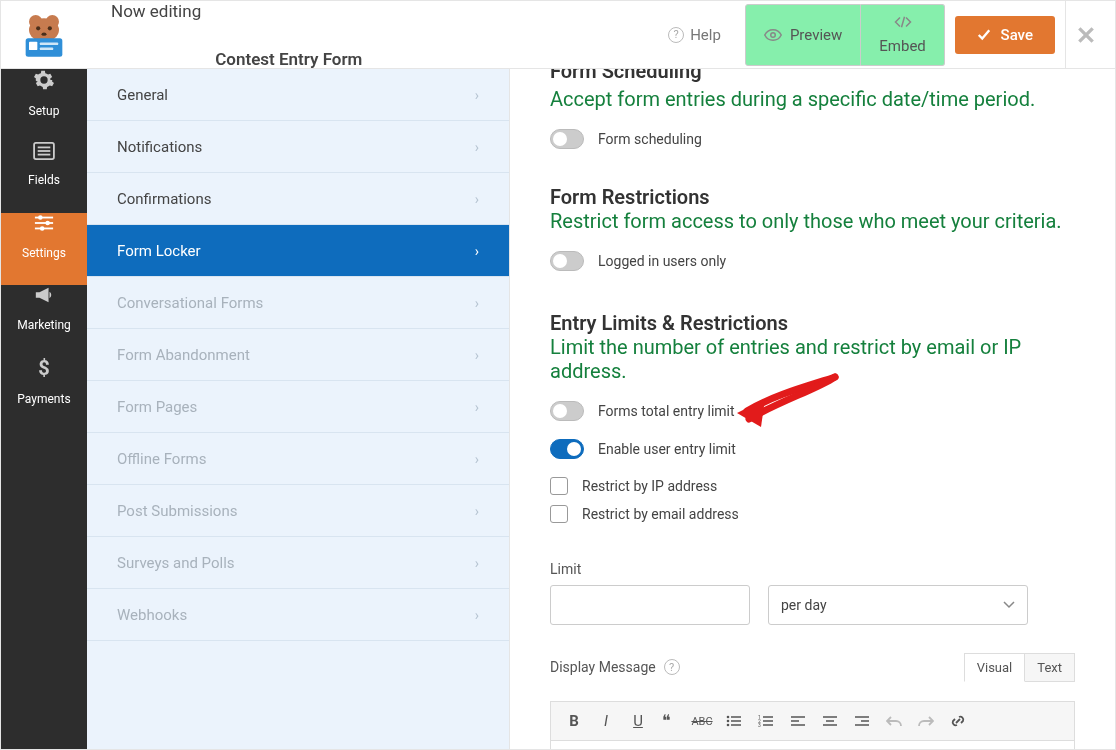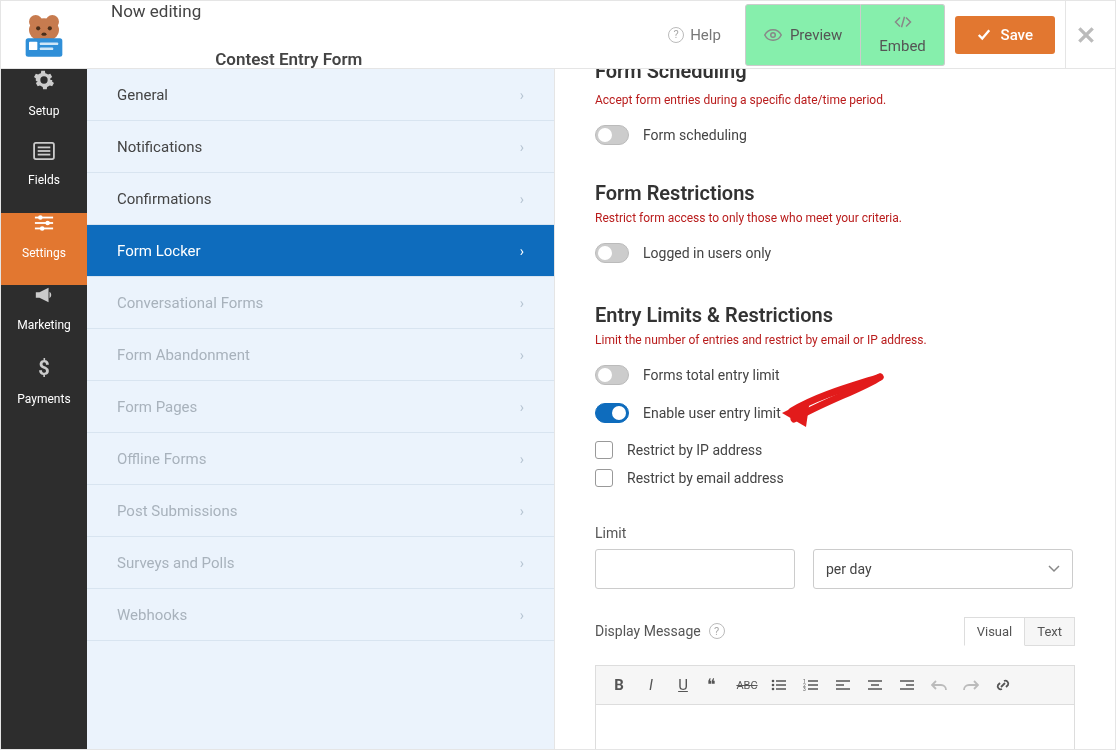--- a/index.html
+++ b/index.html
@@ -22,32 +22,32 @@
   
   .body-area { display:flex; height: calc(750px - 70px); }
   
   .nav-rail { width: 86px; background: #2d2d2d; display:flex; flex-direction:column; }
   .rail-item { height: 72px; display:flex; flex-direction:column; align-items:center; justify-content:flex-start; gap:8px; color:#fff; font-size:12px; cursor:pointer;}
   .rail-item.active { background:#e27730; }
   .rail-icon { font-size:20px; color:#ccc;}
   .rail-item.active .rail-icon{ color:#fff;}
   .rail-item span.lbl{ color:#fff;}
   
-  .subnav { width: 468px; background: #ebf3fc; border-right:1px solid #e5e5e5; overflow-y:auto;}
+  .subnav { width: 423px; background: #ebf3fc; border-right:1px solid #e5e5e5; overflow-y:auto;}
   .subnav-item { height: 52px; display:flex; align-items:center; justify-content:space-between; padding: 0 30px; border-bottom:1px solid #d8e4f0; color:#444; font-size:15px; cursor:pointer;}
   .subnav-item .chev { color:#b5c3d1; font-size:14px;}
   .subnav-item.active { background:#0e6cbd; color:#fff;}
   .subnav-item.active .chev { color:#fff;}
   .subnav-item.muted { color:#a8b2bc; }
   
   .content { flex:1; padding: 0 40px 30px 40px; overflow:hidden; position:relative;}
   .content-inner { margin-top: -6px; }
   .section-title { font-size: 20px; font-weight:600; color:#333; margin-top: 0px;}
   .section-title.cut { margin-top:0; position:relative; top:-4px;}
-  .section-desc { color:#b91c1c; font-size:12px; margin-top:6px;}
+  .section-desc { color:#15803d; font-size:20px; }
   .control-row { display:flex; align-items:center; gap:14px; margin-top:18px; color:#444; font-size:14px;}
   
   .toggle { width: 34px; height: 20px; border-radius: 11px; background:#ccc; position:relative; flex-shrink:0; border:1px solid #bbb;}
   .toggle .knob { width: 14px; height: 14px; background:#fff; border-radius:50%; position:absolute; top:2px; left:2px;}
   .toggle.on { background:#0e6cbd; border-color:#0e6cbd;}
   .toggle.on .knob { left:auto; right:2px;}
   
   .checkbox { width: 18px; height: 18px; border:1px solid #999; border-radius:3px; flex-shrink:0;}
   
   .field-block { margin-top: 38px;}

